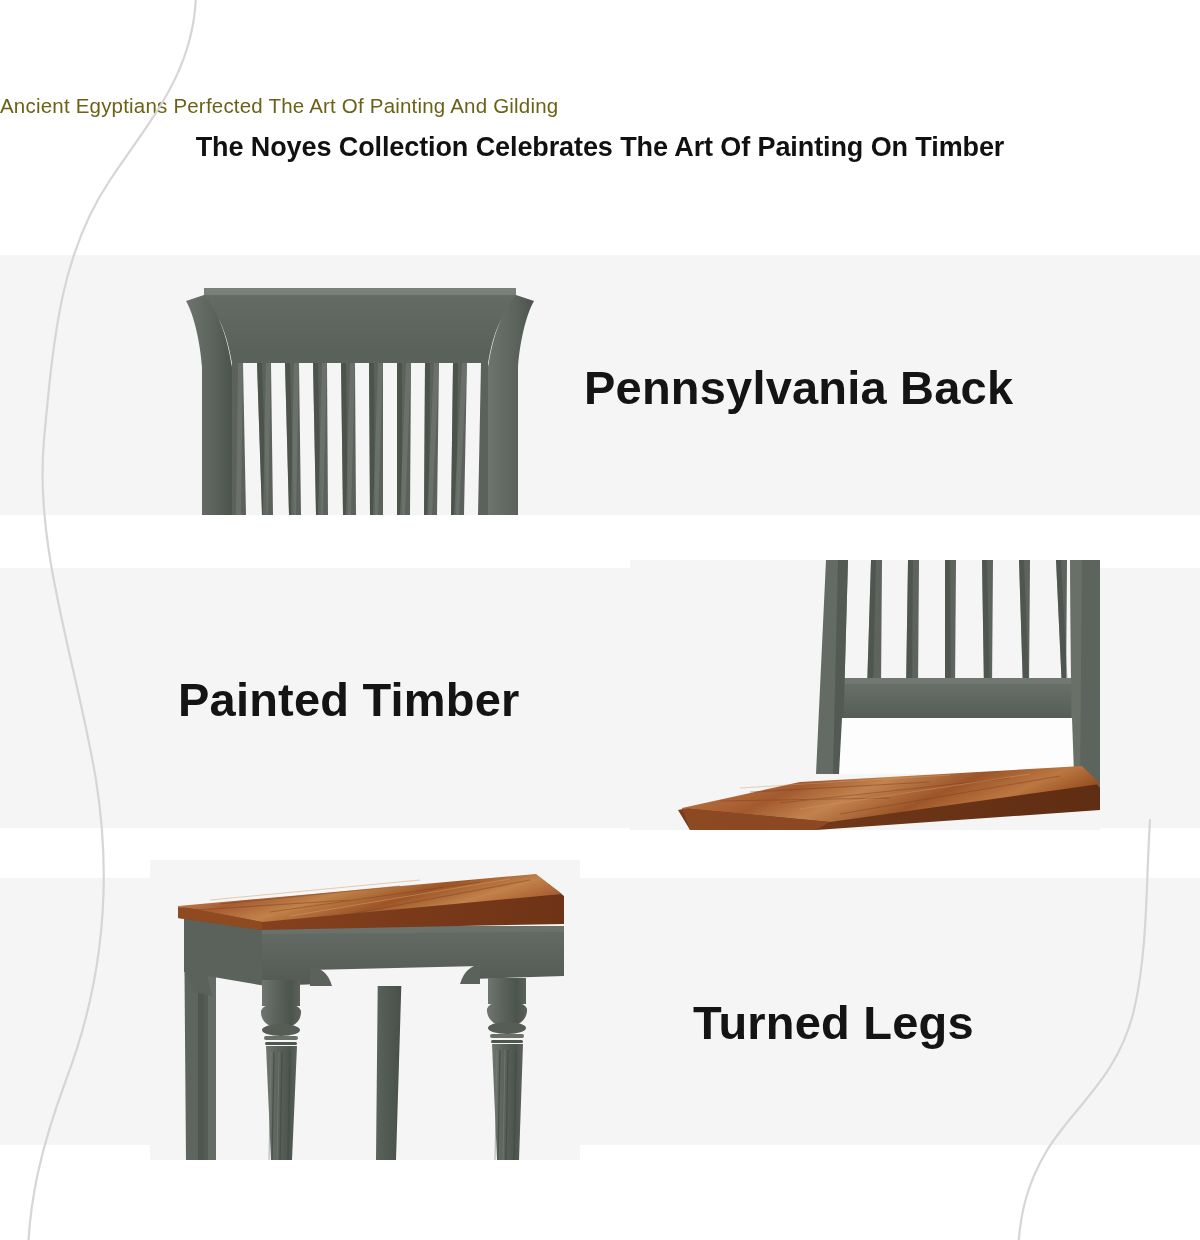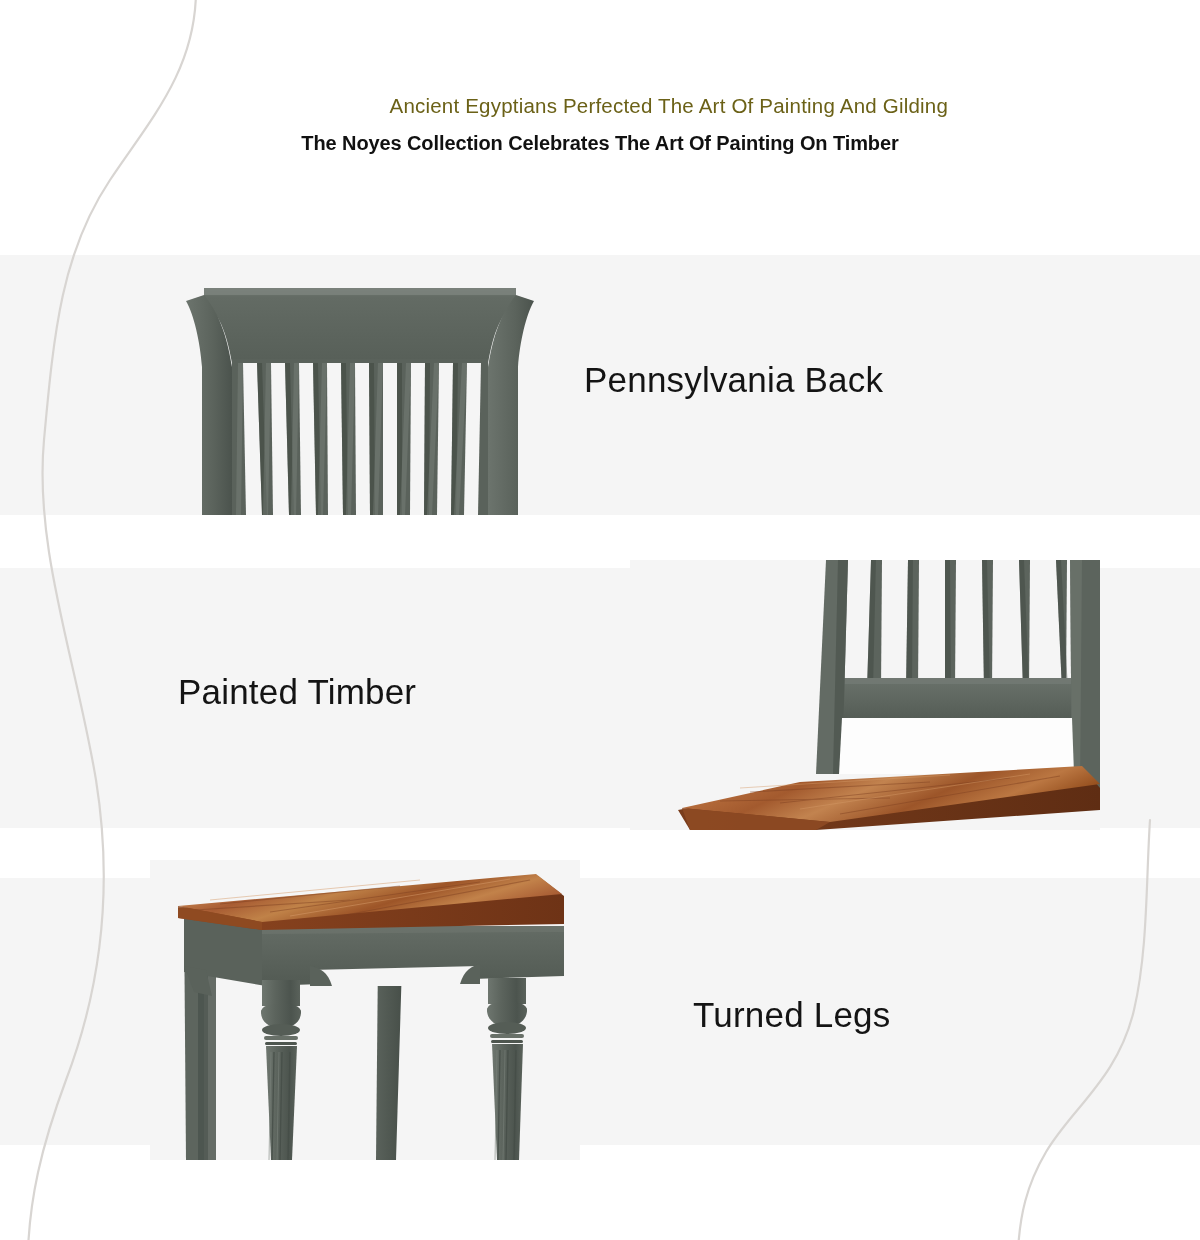--- a/index.html
+++ b/index.html
@@ -11,39 +11,39 @@
     position:relative;
   }
   .page{position:relative;width:1200px;height:1240px;overflow:hidden;}
 
   
   .decor{position:absolute;top:0;left:0;width:1200px;height:1240px;pointer-events:none;z-index:5;}
 
   
   .header{position:absolute;top:0;left:0;width:1200px;height:255px;background:#ffffff;z-index:2;}
   .eyebrow{
-    position:absolute;top:94px;left:0;width:948px;text-align:right;
+    position:absolute;top:94px;left:0;width:948px;text-align:left;
     font-size:20.5px;letter-spacing:.2px;color:#6b6117;font-weight:400;
     white-space:nowrap;
   }
   .headline{
     position:absolute;top:132px;left:0;width:1200px;text-align:center;
-    font-size:20px;letter-spacing:-.1px;color:#111111;font-weight:700;
+    font-size:27px;letter-spacing:-.1px;color:#111111;font-weight:700;
     white-space:nowrap;
   }
 
   
   .band{position:absolute;left:0;width:1200px;background:#f5f5f5;z-index:1;}
   #band-1{top:255px;height:260px;}
   #band-2{top:568px;height:260px;}
   #band-3{top:878px;height:267px;}
 
   .band-label{
-    position:absolute;color:#141414;font-weight:400;
-    font-size:35px;letter-spacing:.2px;white-space:nowrap;
+    position:absolute;color:#141414;font-weight:700;
+    font-size:47px;letter-spacing:.2px;white-space:nowrap;
     z-index:4;
   }
   #label-1{top:360px;left:584px;}
   #label-2{top:672px;left:178px;}
   #label-3{top:995px;left:693px;}
 
   
   .art{position:absolute;z-index:3;}
 
   

